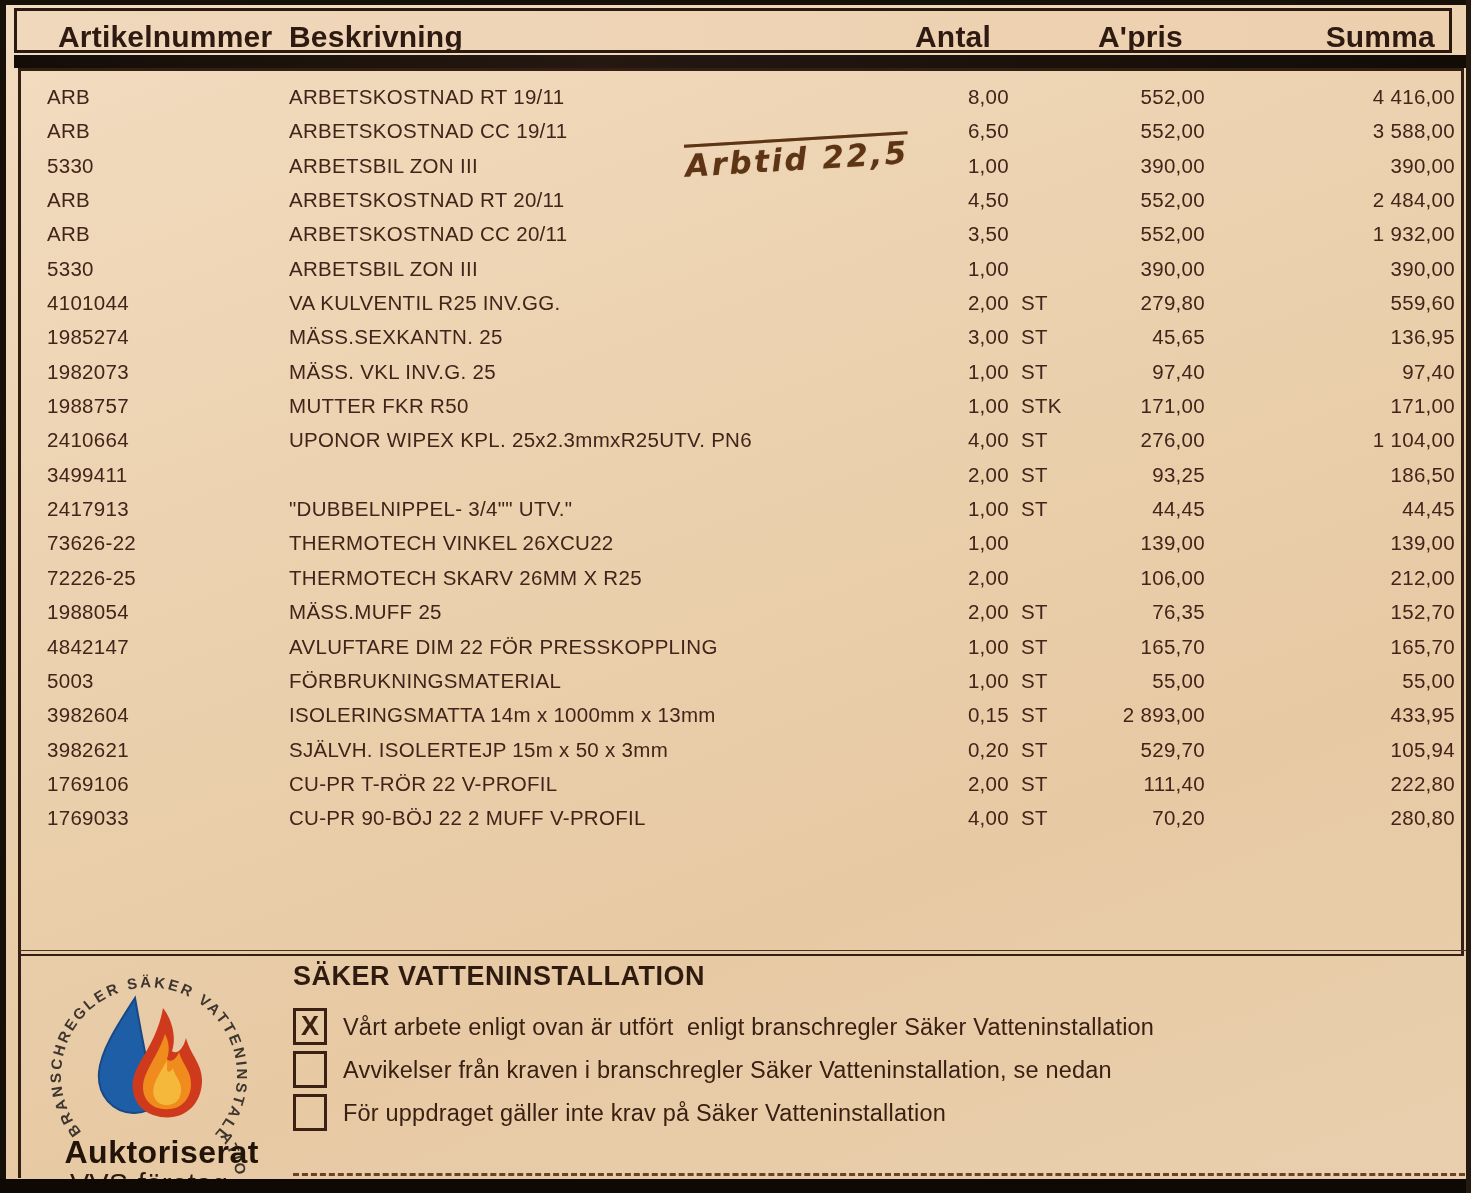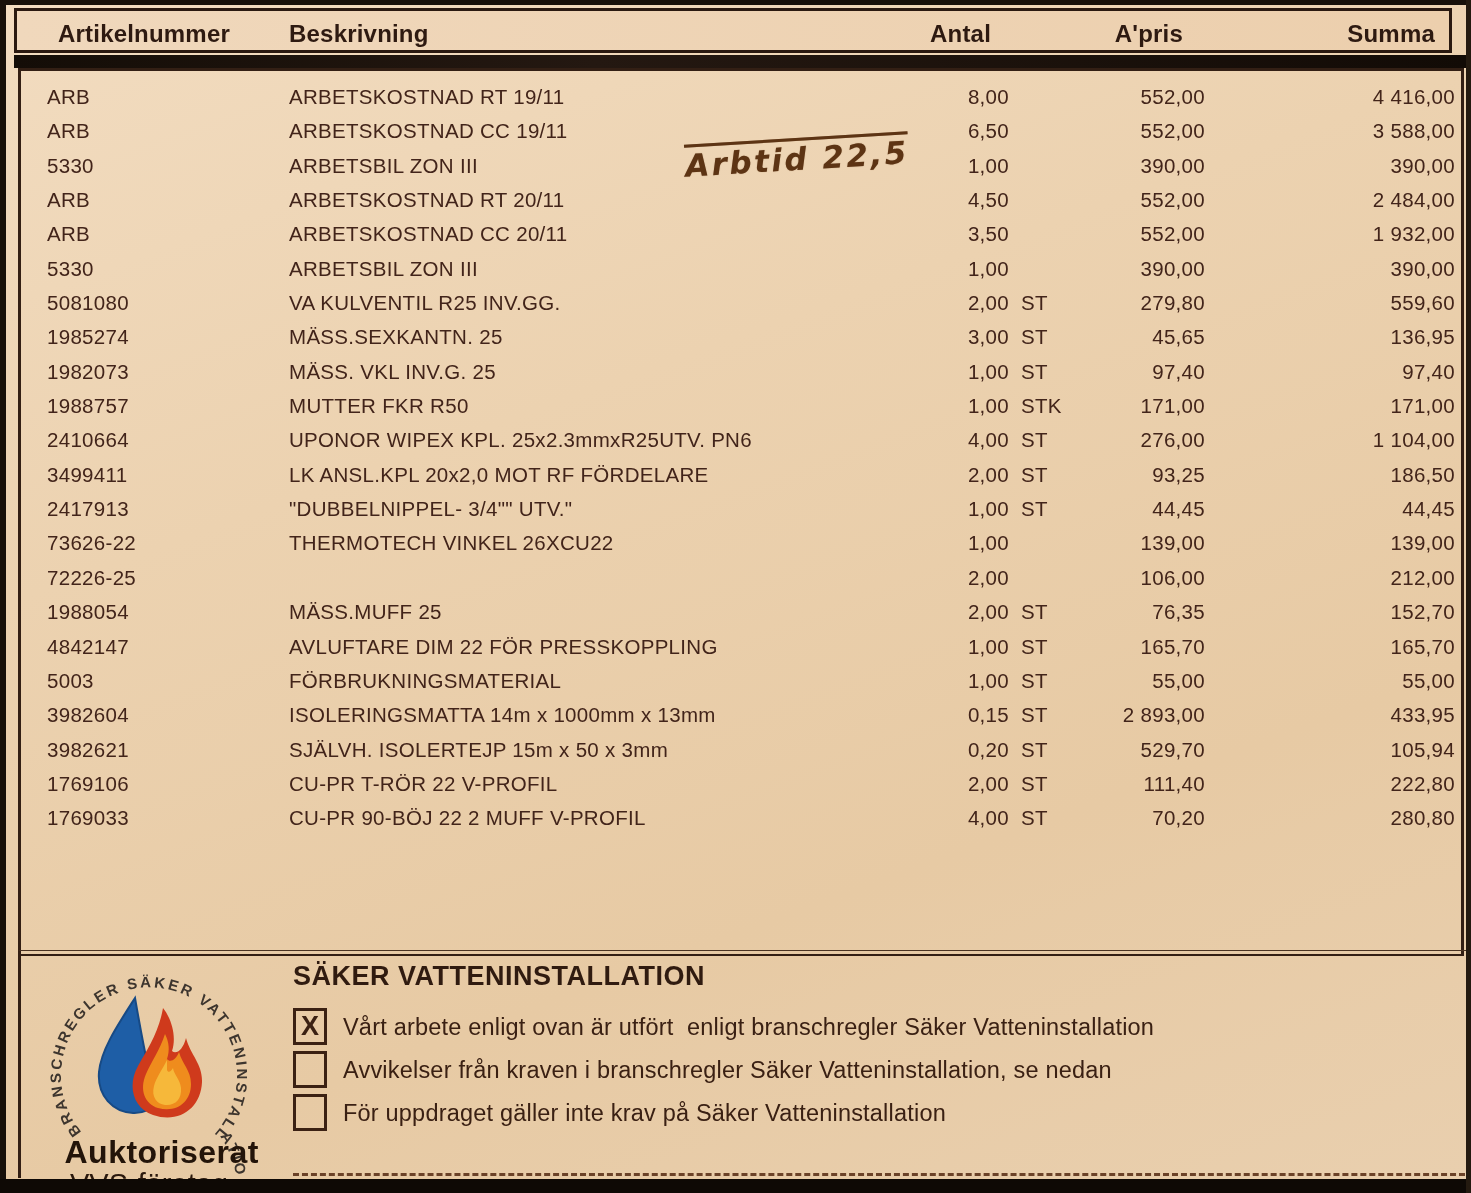--- a/index.html
+++ b/index.html
@@ -12,21 +12,21 @@
   #paper {
     position:absolute; left:6px; top:5px; width:1461px; height:1175px;
     background:linear-gradient(160deg,#f2dcc0 0%, #ecd2b0 35%, #e7caa4 70%, #e9cfae 100%);
   }
   
   #header-box {
     position:absolute; left:8px; top:3px; width:1438px; height:45px;
     border:3px solid #2a1910;
     background:linear-gradient(90deg,#f0d8bc,#eccfad);
   }
-  .hcell { position:absolute; top:9px; font-size:24px; font-weight:bold; color:#2e1a11; letter-spacing:.2px; }
+  .hcell { position:absolute; top:9px; font-size:30px; font-weight:bold; color:#2e1a11; letter-spacing:.2px; }
   #h-art  { left:41px; }
   #h-desc { left:272px; }
   #h-antal{ right:458px; }
   #h-apris{ right:266px; }
   #h-summa{ right:14px; }
   
   #thick-bar {
     position:absolute; left:8px; top:50px; width:1453px; height:13px;
     background:linear-gradient(90deg,#140d07,#241811 40%,#120b06);
   }
@@ -155,21 +155,21 @@
         </div>
         <div class="trow">
           <span class="tcell c-art">5330</span>
           <span class="tcell c-desc">ARBETSBIL ZON III</span>
           <span class="tcell c-qty">1,00</span>
           <span class="tcell c-unit"></span>
           <span class="tcell c-price">390,00</span>
           <span class="tcell c-sum">390,00</span>
         </div>
         <div class="trow">
-          <span class="tcell c-art">5081080</span>
+          <span class="tcell c-art">4101044</span>
           <span class="tcell c-desc">VA KULVENTIL R25 INV.GG.</span>
           <span class="tcell c-qty">2,00</span>
           <span class="tcell c-unit">ST</span>
           <span class="tcell c-price">279,80</span>
           <span class="tcell c-sum">559,60</span>
         </div>
         <div class="trow">
           <span class="tcell c-art">1985274</span>
           <span class="tcell c-desc">MÄSS.SEXKANTN. 25</span>
           <span class="tcell c-qty">3,00</span>
@@ -196,21 +196,20 @@
         <div class="trow">
           <span class="tcell c-art">2410664</span>
           <span class="tcell c-desc">UPONOR WIPEX KPL. 25x2.3mmxR25UTV. PN6</span>
           <span class="tcell c-qty">4,00</span>
           <span class="tcell c-unit">ST</span>
           <span class="tcell c-price">276,00</span>
           <span class="tcell c-sum">1 104,00</span>
         </div>
         <div class="trow">
           <span class="tcell c-art">3499411</span>
-          <span class="tcell c-desc">LK ANSL.KPL 20x2,0 MOT RF FÖRDELARE</span>
           <span class="tcell c-qty">2,00</span>
           <span class="tcell c-unit">ST</span>
           <span class="tcell c-price">93,25</span>
           <span class="tcell c-sum">186,50</span>
         </div>
         <div class="trow">
           <span class="tcell c-art">2417913</span>
           <span class="tcell c-desc">"DUBBELNIPPEL- 3/4"" UTV."</span>
           <span class="tcell c-qty">1,00</span>
           <span class="tcell c-unit">ST</span>
@@ -220,20 +219,21 @@
         <div class="trow">
           <span class="tcell c-art">73626-22</span>
           <span class="tcell c-desc">THERMOTECH VINKEL 26XCU22</span>
           <span class="tcell c-qty">1,00</span>
           <span class="tcell c-unit"></span>
           <span class="tcell c-price">139,00</span>
           <span class="tcell c-sum">139,00</span>
         </div>
         <div class="trow">
           <span class="tcell c-art">72226-25</span>
+          <span class="tcell c-desc">THERMOTECH SKARV 26MM X R25</span>
           <span class="tcell c-qty">2,00</span>
           <span class="tcell c-unit"></span>
           <span class="tcell c-price">106,00</span>
           <span class="tcell c-sum">212,00</span>
         </div>
         <div class="trow">
           <span class="tcell c-art">1988054</span>
           <span class="tcell c-desc">MÄSS.MUFF 25</span>
           <span class="tcell c-qty">2,00</span>
           <span class="tcell c-unit">ST</span>

